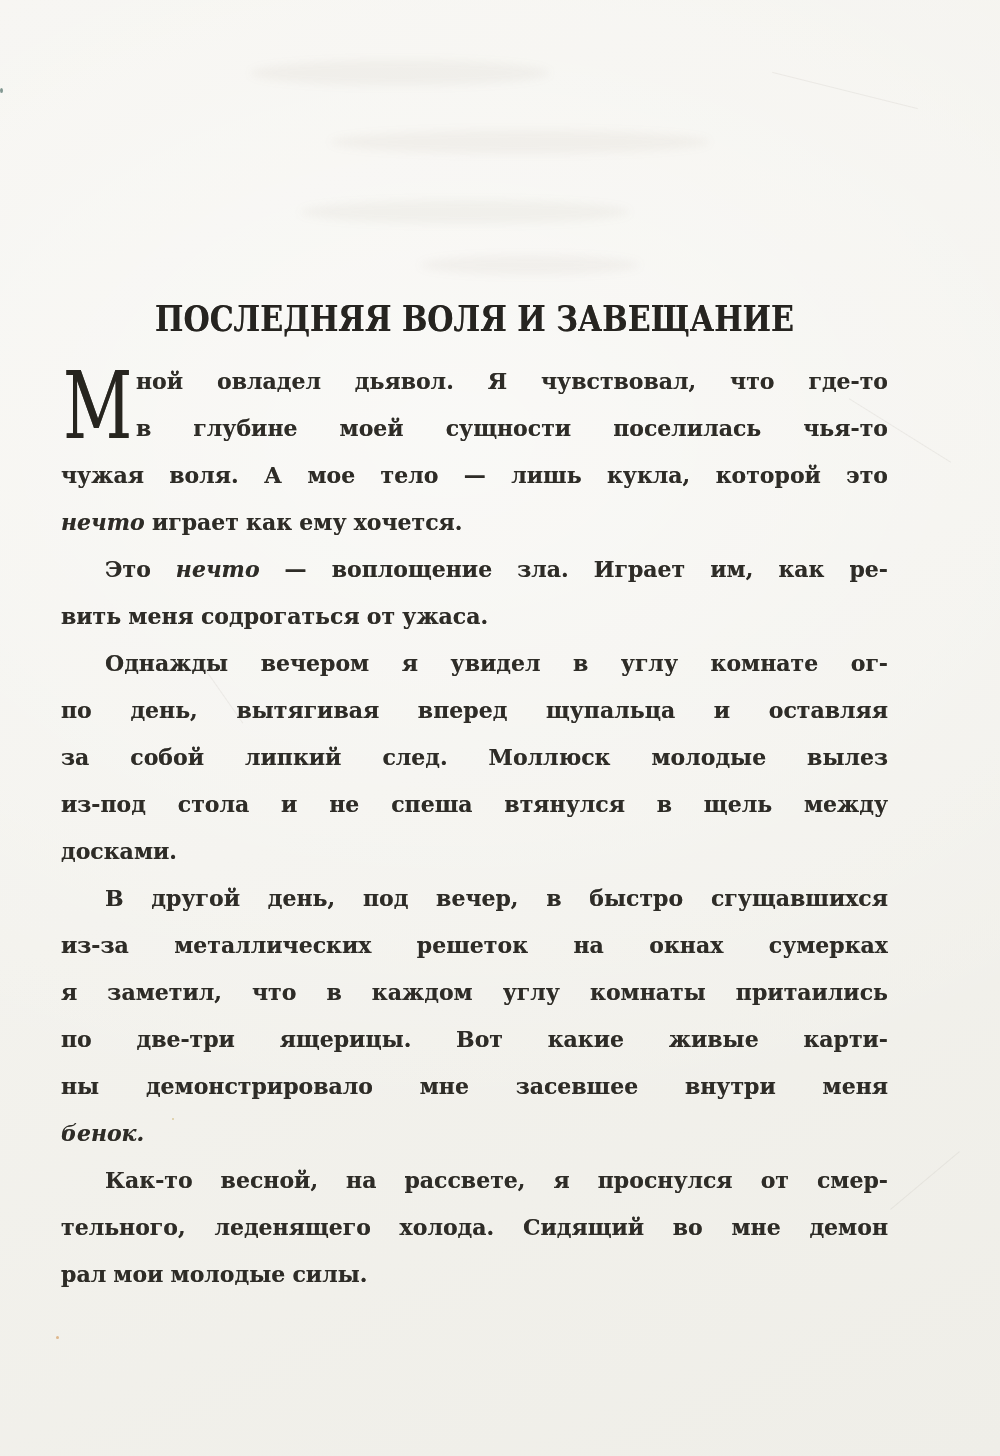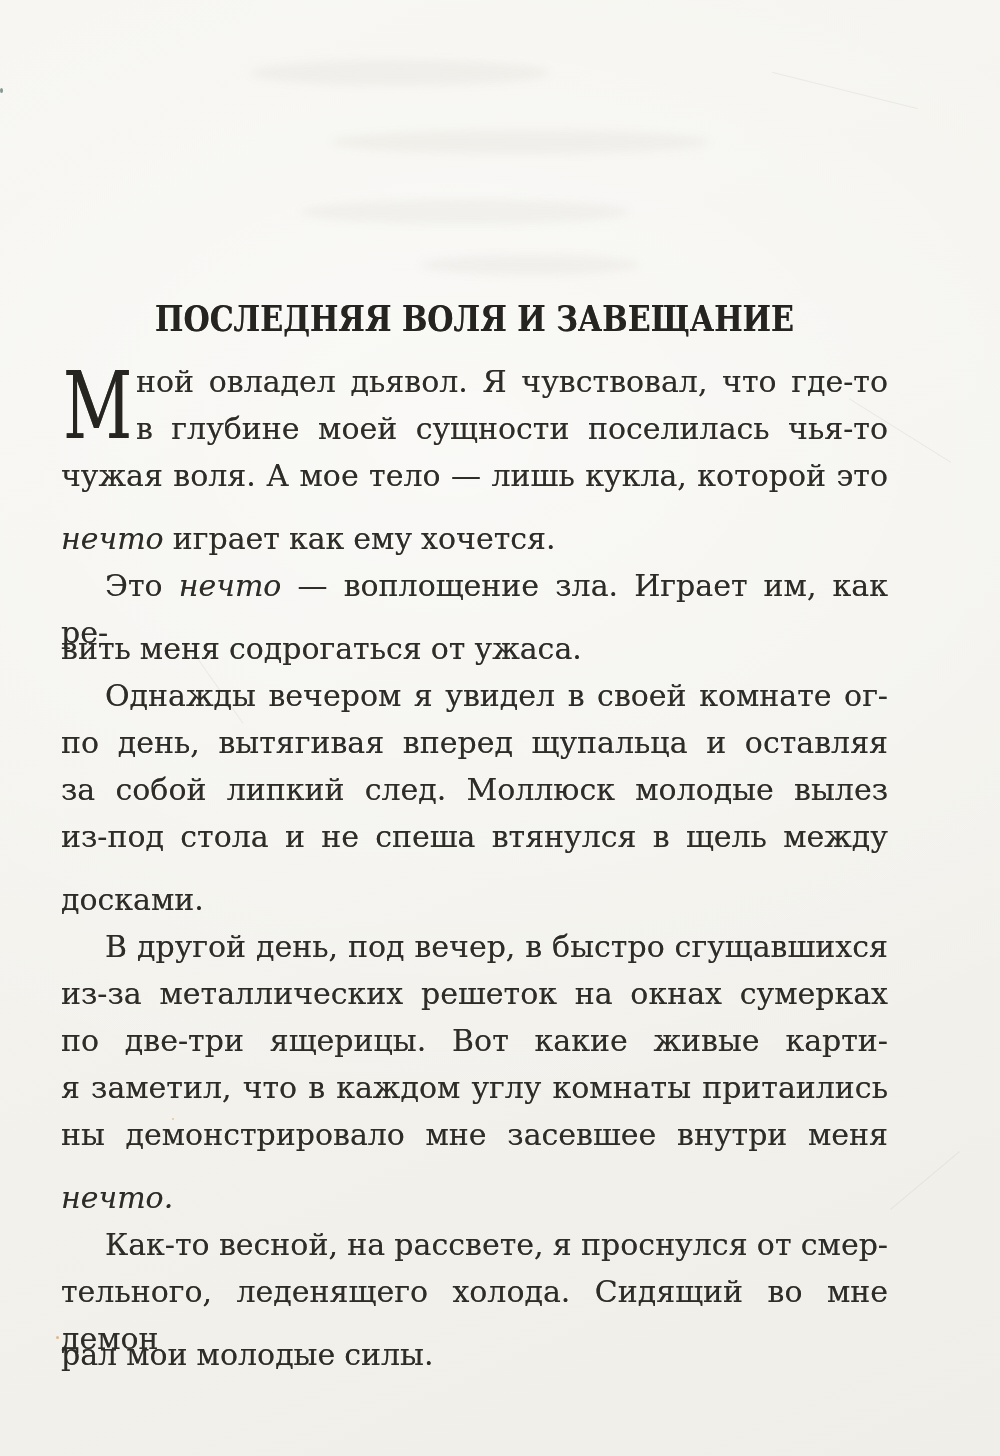--- a/index.html
+++ b/index.html
@@ -33,27 +33,28 @@
     color:#262420;
     text-shadow:0 0 0.6px rgba(38,36,32,0.65);
   }
 
   .paragraphs { margin-top:19px; }
   .para { margin:0; }
 
   .line {
     height:47px;
     line-height:47px;
-    font-size:30px;
+    font-size:22px;
     text-align:justify;
     text-align-last:justify;
     word-spacing:-0.5px;
     text-shadow:0 0 0.5px rgba(46,44,39,0.55);
+    font-weight:bold;
   }
-  .line.last { text-align-last:left;margin-top:16px; }
+  .line.last { text-align-last:left; }
   .line.indent { text-indent:44px; }
   .it { font-style:italic; }
 
   .dropcap-float { float:left; width:75px; height:90px; padding-left:2px; box-sizing:border-box; }
   .dropcap-float .g {
     display:block;
     font-size:94px;
     line-height:94px;
     position:relative; top:1px;
     transform:scaleX(0.72);
@@ -91,33 +92,33 @@
           <div class="line"><span>ной овладел дьявол. Я чувствовал, что где-то</span></div>
           <div class="line"><span>в глубине моей сущности поселилась чья-то</span></div>
           <div class="line"><span>чужая воля. А мое тело — лишь кукла, которой это</span></div>
           <div class="line last"><span class="it">нечто</span><span> играет как ему хочется.</span></div>
         </div>
         <div class="para">
           <div class="line indent"><span>Это </span><span class="it">нечто</span><span> — воплощение зла. Играет им, как ре-</span></div>
           <div class="line last"><span>вить меня содрогаться от ужаса.</span></div>
         </div>
         <div class="para">
-          <div class="line indent"><span>Однажды вечером я увидел в своей комнате ог-</span></div>
+          <div class="line indent"><span>Однажды вечером я увидел в углу комнате ог-</span></div>
           <div class="line"><span>по день, вытягивая вперед щупальца и оставляя</span></div>
           <div class="line"><span>за собой липкий след. Моллюск молодые вылез</span></div>
           <div class="line"><span>из-под стола и не спеша втянулся в щель между</span></div>
           <div class="line last"><span>досками.</span></div>
         </div>
         <div class="para">
           <div class="line indent"><span>В другой день, под вечер, в быстро сгущавшихся</span></div>
           <div class="line"><span>из-за металлических решеток на окнах сумерках</span></div>
+          <div class="line"><span>я заметил, что в каждом углу комнаты притаились</span></div>
           <div class="line"><span>по две-три ящерицы. Вот какие живые карти-</span></div>
-          <div class="line"><span>я заметил, что в каждом углу комнаты притаились</span></div>
           <div class="line"><span>ны демонстрировало мне засевшее внутри меня</span></div>
-          <div class="line last"><span class="it">нечто.</span></div>
+          <div class="line last"><span class="it">бенок.</span></div>
         </div>
         <div class="para">
           <div class="line indent"><span>Как-то весной, на рассвете, я проснулся от смер-</span></div>
           <div class="line"><span>тельного, леденящего холода. Сидящий во мне демон</span></div>
           <div class="line last"><span>рал мои молодые силы.</span></div>
         </div>
       </div>
   </div>
 
 </div>

